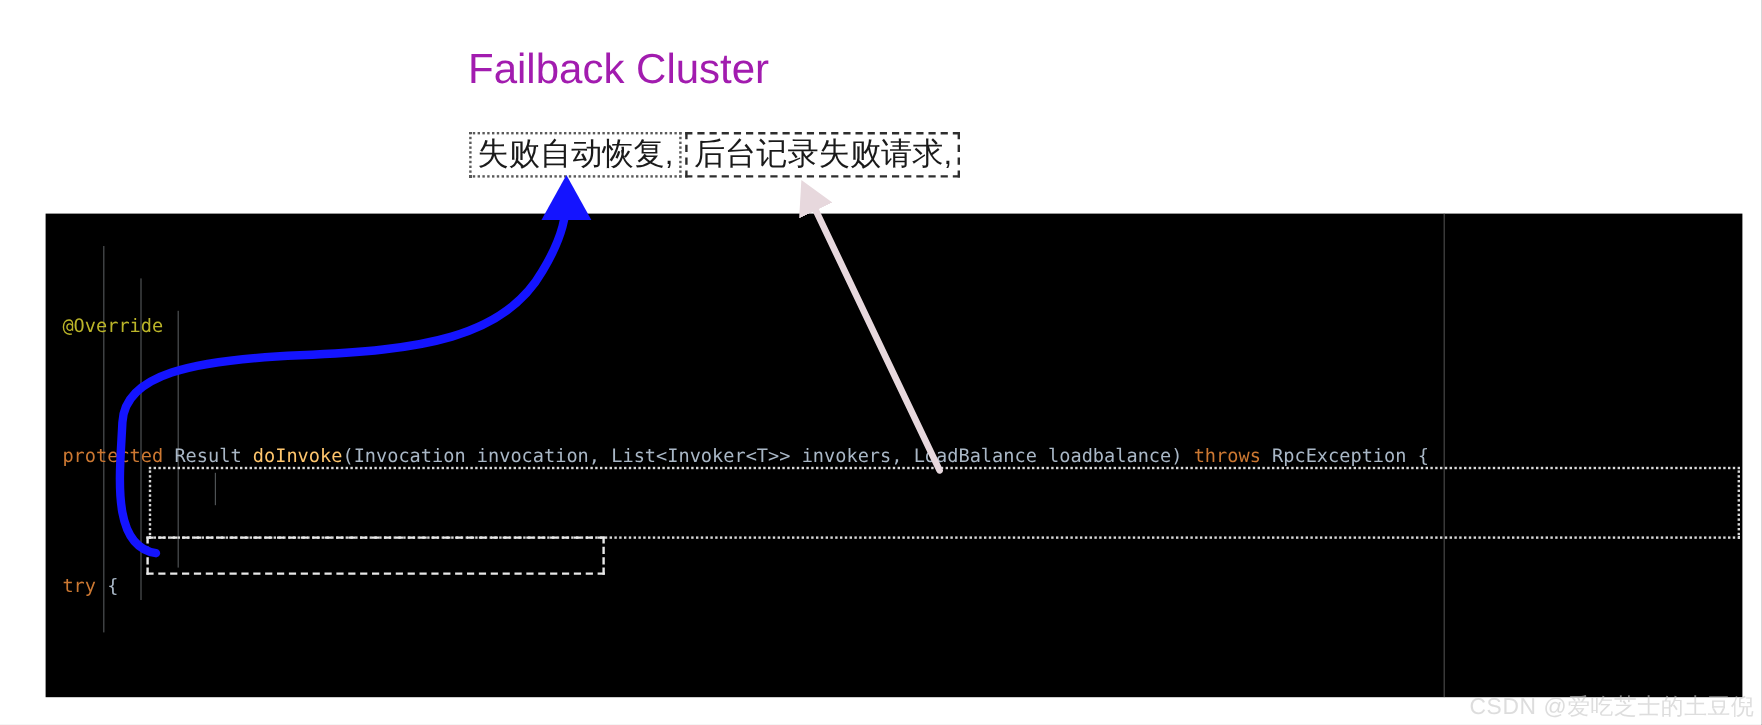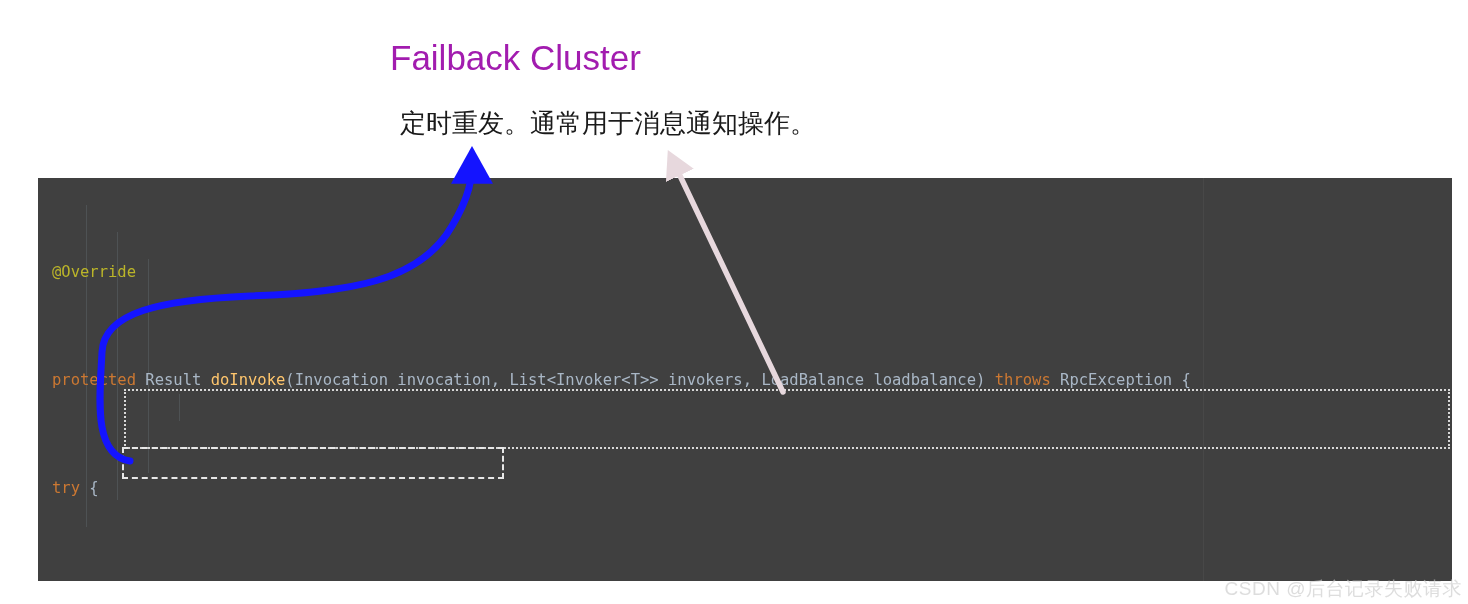--- a/index.html
+++ b/index.html
@@ -59,21 +59,21 @@
     color: #1a1a1a;
   }
 
   
   #code-pane {
     position: absolute;
     left: 38px;
     top: 178px;
     width: 1414px;
     height: 403px;
-    background: #404040;
+    background: #000000;
     overflow: hidden;
     text-decoration: underline;
   }
   #right-ruler {
     position: absolute;
     left: 1165px;
     top: 0;
     width: 1px;
     height: 403px;
     background: #484848;
@@ -141,21 +141,22 @@
     white-space: nowrap;
     letter-spacing: 0.5px;
   }
 </style>
 </head>
 <body>
 
 <div id="page-title">Failback Cluster</div>
 
 <div id="caption-row">
-  <span id="caption-tail">定时重发。通常用于消息通知操作。</span>
+  <span class="cap-box dotted">失败自动恢复,</span>
+  <span class="cap-box dashed">后台记录失败请求,</span>
 </div>
 
 <div id="code-pane">
 
   <div id="right-ruler"></div>
 
   <div class="indent-guide" style="left:48px; top:27px;  height:322px;"></div>
   <div class="indent-guide" style="left:79px; top:54px;  height:268px;"></div>
   <div class="indent-guide" style="left:110px; top:81px; height:214px;"></div>
   <div class="indent-guide" style="left:141px; top:216px; height:27px;"></div>
@@ -207,13 +208,13 @@
 
   <path d="M 130 461
            C 92 455, 100 395, 102 352
            C 104 312, 160 300, 250 296
            C 350 292, 420 282, 452 226
            C 470 196, 472 178, 472 162" fill="none" stroke="#1414ff" stroke-width="7" stroke-linecap="round" marker-end="url(#blueHead)"></path>
 
   <path d="M 783 392 L 673 161" fill="none" stroke="#e7d8dd" stroke-width="5.5" stroke-linecap="round" marker-end="url(#pinkHead)"></path>
 </svg>
 
-<div id="watermark">CSDN @后台记录失败请求</div>
+<div id="watermark">CSDN @爱吃芝士的土豆倪</div>
 
 </body></html>

